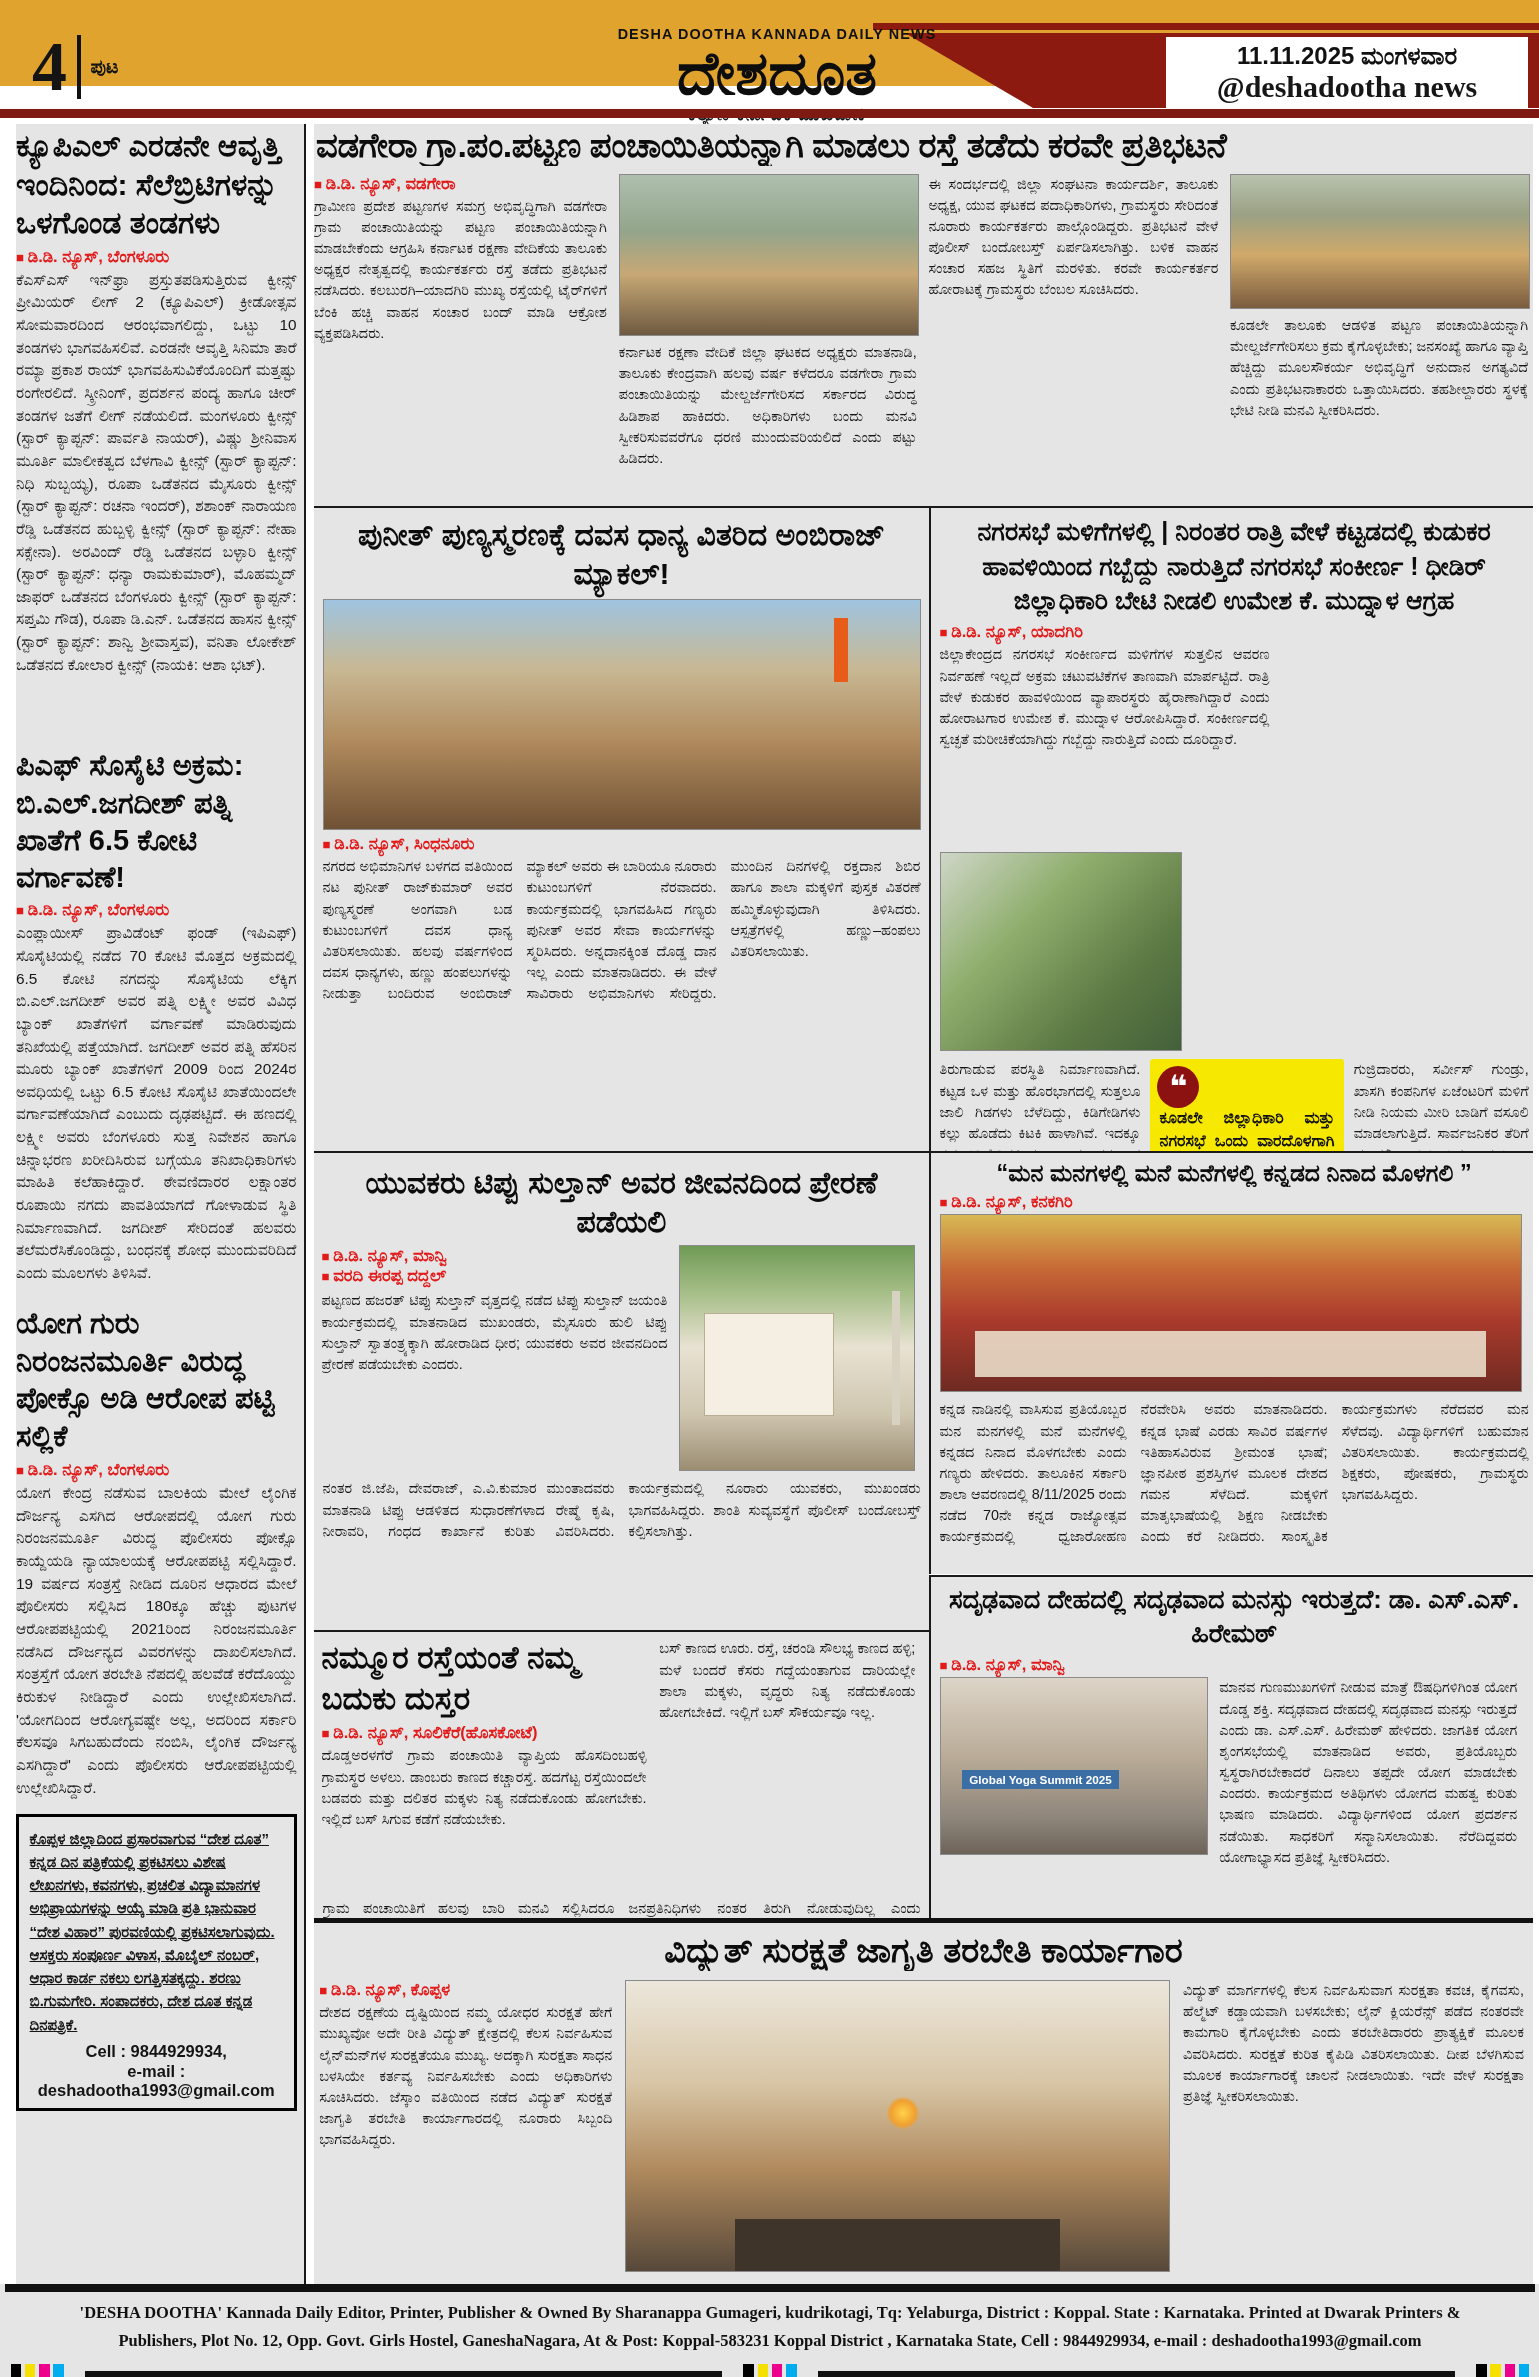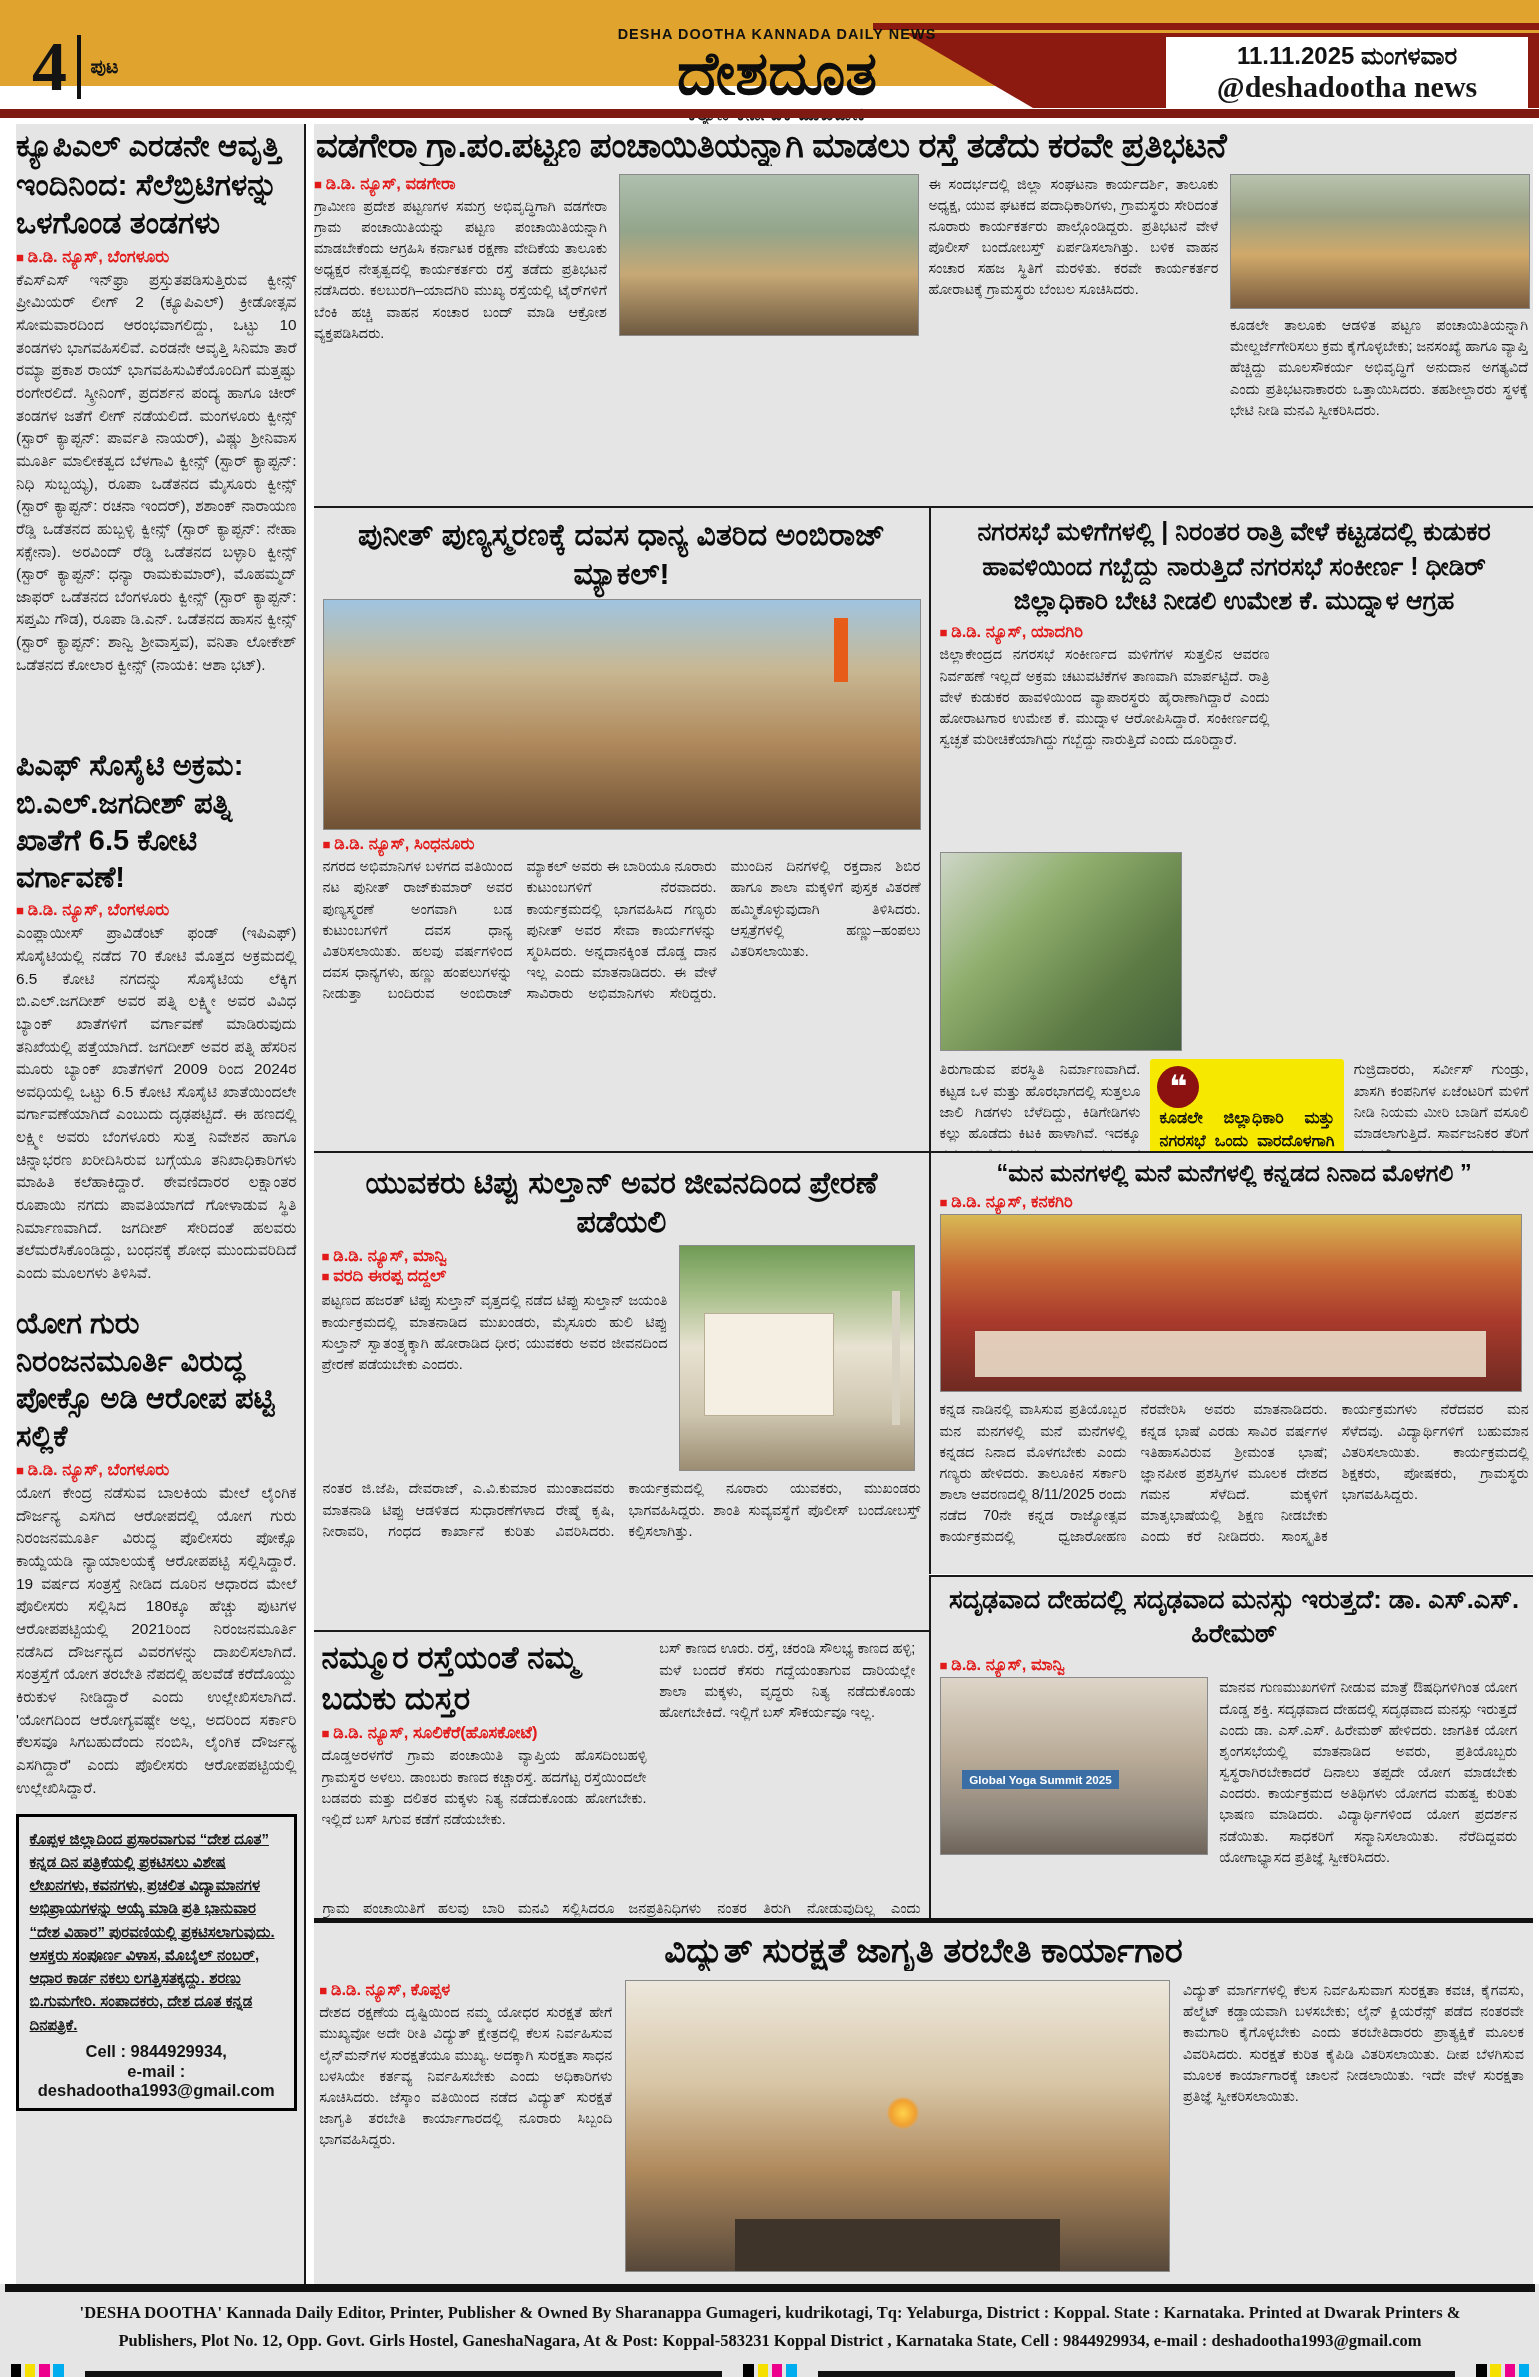--- a/index.html
+++ b/index.html
@@ -87,20 +87,21 @@
 
   <div class="sec" style="left:314px;top:124px;width:1219px;height:382px;">
     <div class="hl" style="font-size:34px;white-space:nowrap;overflow:hidden;margin:2.1px 0 7.5px 2.1px;letter-spacing:-0.5px;">ವಡಗೇರಾ ಗ್ರಾ.ಪಂ.ಪಟ್ಟಣ ಪಂಚಾಯಿತಿಯನ್ನಾಗಿ ಮಾಡಲು ರಸ್ತೆ ತಡೆದು ಕರವೇ ಪ್ರತಿಭಟನೆ</div>
     <div style="display:flex;gap:11.7px;">
       <div style="width:293px;">
         <div class="by" style="margin-top:0;">ಡಿ.ಡಿ. ನ್ಯೂಸ್, ವಡಗೇರಾ</div>
         <div class="bd" style="height:256px;font-size:14.4px;">ಗ್ರಾಮೀಣ ಪ್ರದೇಶ ಪಟ್ಟಣಗಳ ಸಮಗ್ರ ಅಭಿವೃದ್ಧಿಗಾಗಿ ವಡಗೇರಾ ಗ್ರಾಮ ಪಂಚಾಯಿತಿಯನ್ನು ಪಟ್ಟಣ ಪಂಚಾಯಿತಿಯನ್ನಾಗಿ ಮಾಡಬೇಕೆಂದು ಆಗ್ರಹಿಸಿ ಕರ್ನಾಟಕ ರಕ್ಷಣಾ ವೇದಿಕೆಯ ತಾಲೂಕು ಅಧ್ಯಕ್ಷರ ನೇತೃತ್ವದಲ್ಲಿ ಕಾರ್ಯಕರ್ತರು ರಸ್ತೆ ತಡೆದು ಪ್ರತಿಭಟನೆ ನಡೆಸಿದರು. ಕಲಬುರಗಿ–ಯಾದಗಿರಿ ಮುಖ್ಯ ರಸ್ತೆಯಲ್ಲಿ ಟೈರ್‌ಗಳಿಗೆ ಬೆಂಕಿ ಹಚ್ಚಿ ವಾಹನ ಸಂಚಾರ ಬಂದ್ ಮಾಡಿ ಆಕ್ರೋಶ ವ್ಯಕ್ತಪಡಿಸಿದರು.</div>
       </div>
       <div style="width:298px;">
         <div class="ph" style="width:298px;height:160px;background:linear-gradient(180deg,#aebfae 0%,#93a58b 35%,#c7a875 62%,#6e5a41 100%);"></div>
+        <div class="bd" style="height:122px;font-size:14.4px;margin-top:6.4px;">ಕರ್ನಾಟಕ ರಕ್ಷಣಾ ವೇದಿಕೆ ಜಿಲ್ಲಾ ಘಟಕದ ಅಧ್ಯಕ್ಷರು ಮಾತನಾಡಿ, ತಾಲೂಕು ಕೇಂದ್ರವಾಗಿ ಹಲವು ವರ್ಷ ಕಳೆದರೂ ವಡಗೇರಾ ಗ್ರಾಮ ಪಂಚಾಯಿತಿಯನ್ನು ಮೇಲ್ದರ್ಜೆಗೇರಿಸದ ಸರ್ಕಾರದ ವಿರುದ್ಧ ಹಿಡಿಶಾಪ ಹಾಕಿದರು. ಅಧಿಕಾರಿಗಳು ಬಂದು ಮನವಿ ಸ್ವೀಕರಿಸುವವರೆಗೂ ಧರಣಿ ಮುಂದುವರಿಯಲಿದೆ ಎಂದು ಪಟ್ಟು ಹಿಡಿದರು.</div>
       </div>
       <div style="width:290px;">
         <div class="bd" style="height:290px;font-size:14.4px;">ಈ ಸಂದರ್ಭದಲ್ಲಿ ಜಿಲ್ಲಾ ಸಂಘಟನಾ ಕಾರ್ಯದರ್ಶಿ, ತಾಲೂಕು ಅಧ್ಯಕ್ಷ, ಯುವ ಘಟಕದ ಪದಾಧಿಕಾರಿಗಳು, ಗ್ರಾಮಸ್ಥರು ಸೇರಿದಂತೆ ನೂರಾರು ಕಾರ್ಯಕರ್ತರು ಪಾಲ್ಗೊಂಡಿದ್ದರು. ಪ್ರತಿಭಟನೆ ವೇಳೆ ಪೊಲೀಸ್ ಬಂದೋಬಸ್ತ್ ಏರ್ಪಡಿಸಲಾಗಿತ್ತು. ಬಳಿಕ ವಾಹನ ಸಂಚಾರ ಸಹಜ ಸ್ಥಿತಿಗೆ ಮರಳಿತು. ಕರವೇ ಕಾರ್ಯಕರ್ತರ ಹೋರಾಟಕ್ಕೆ ಗ್ರಾಮಸ್ಥರು ಬೆಂಬಲ ಸೂಚಿಸಿದರು.</div>
       </div>
       <div style="width:298px;">
         <div class="ph" style="width:298px;height:133px;background:linear-gradient(180deg,#b8c2ae 0%,#9aa184 30%,#d0a96a 60%,#7a5c3f 100%);"></div>
         <div class="bd" style="height:149px;font-size:14.4px;margin-top:6.4px;">ಕೂಡಲೇ ತಾಲೂಕು ಆಡಳಿತ ಪಟ್ಟಣ ಪಂಚಾಯಿತಿಯನ್ನಾಗಿ ಮೇಲ್ದರ್ಜೆಗೇರಿಸಲು ಕ್ರಮ ಕೈಗೊಳ್ಳಬೇಕು; ಜನಸಂಖ್ಯೆ ಹಾಗೂ ವ್ಯಾಪ್ತಿ ಹೆಚ್ಚಿದ್ದು ಮೂಲಸೌಕರ್ಯ ಅಭಿವೃದ್ಧಿಗೆ ಅನುದಾನ ಅಗತ್ಯವಿದೆ ಎಂದು ಪ್ರತಿಭಟನಾಕಾರರು ಒತ್ತಾಯಿಸಿದರು. ತಹಶೀಲ್ದಾರರು ಸ್ಥಳಕ್ಕೆ ಭೇಟಿ ನೀಡಿ ಮನವಿ ಸ್ವೀಕರಿಸಿದರು.</div>
       </div>
     </div>
   </div>

